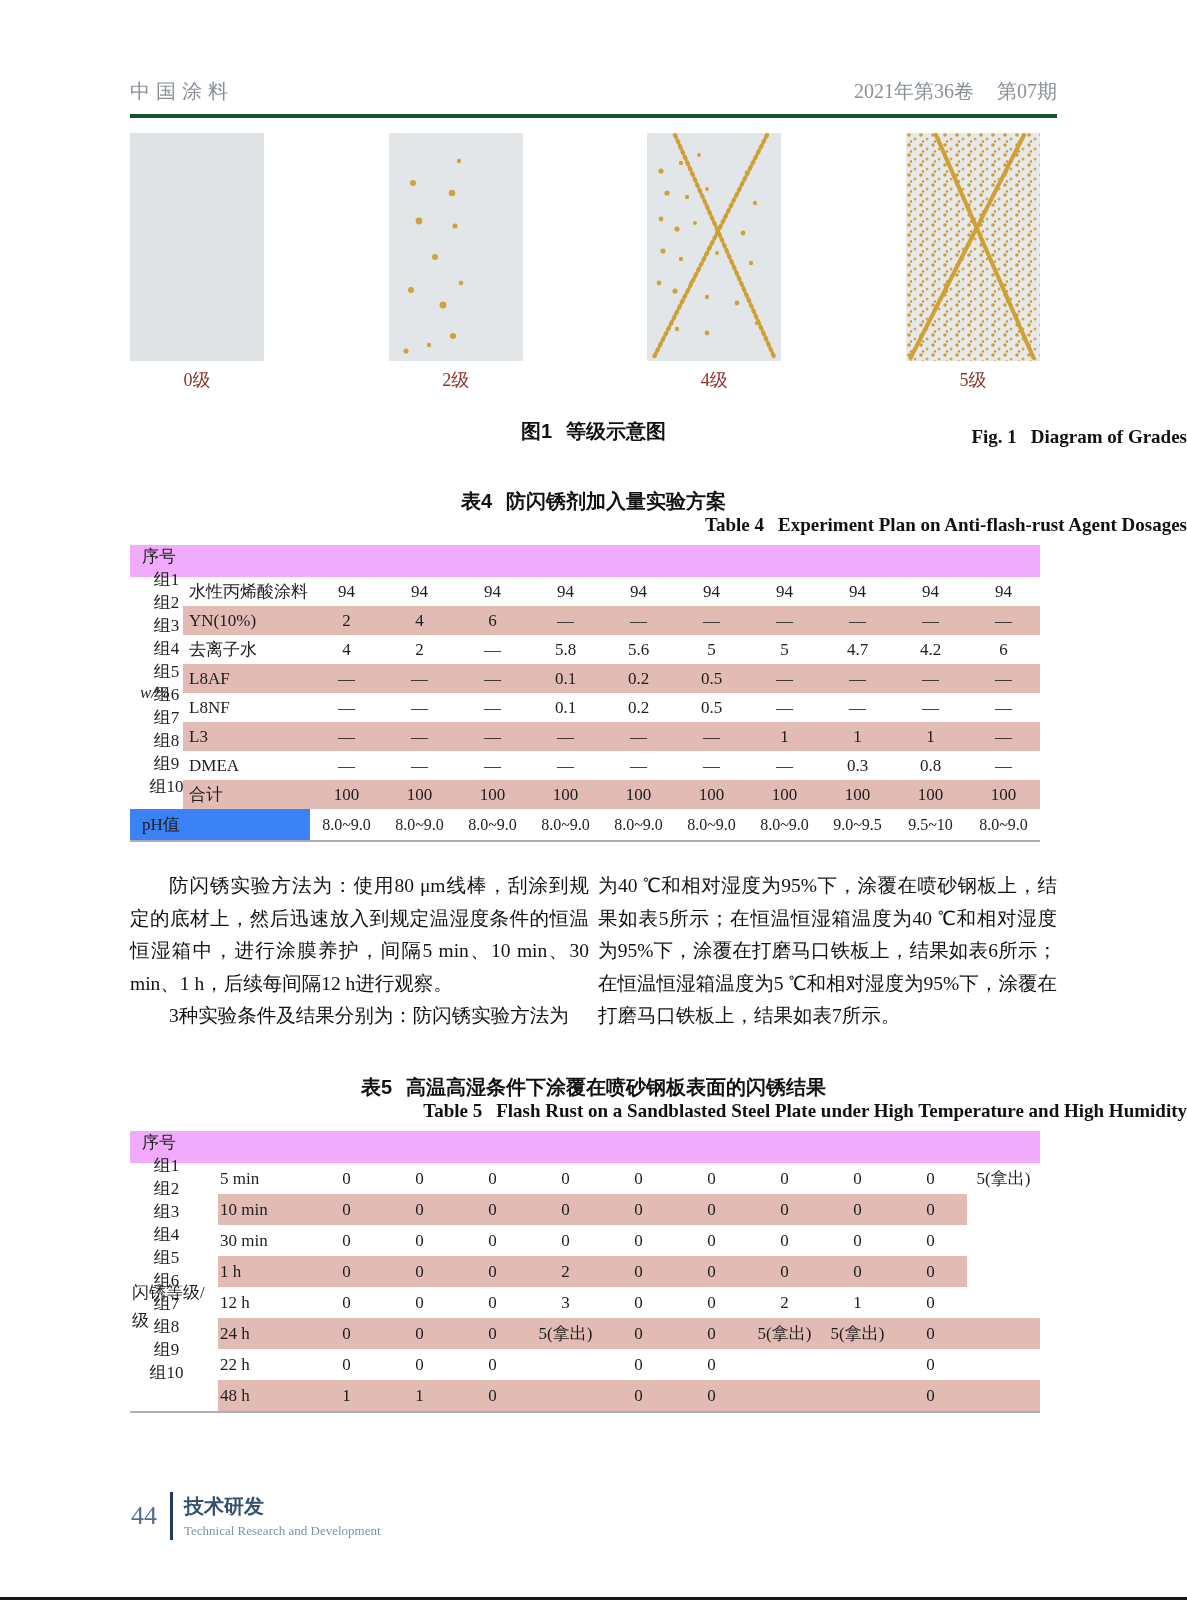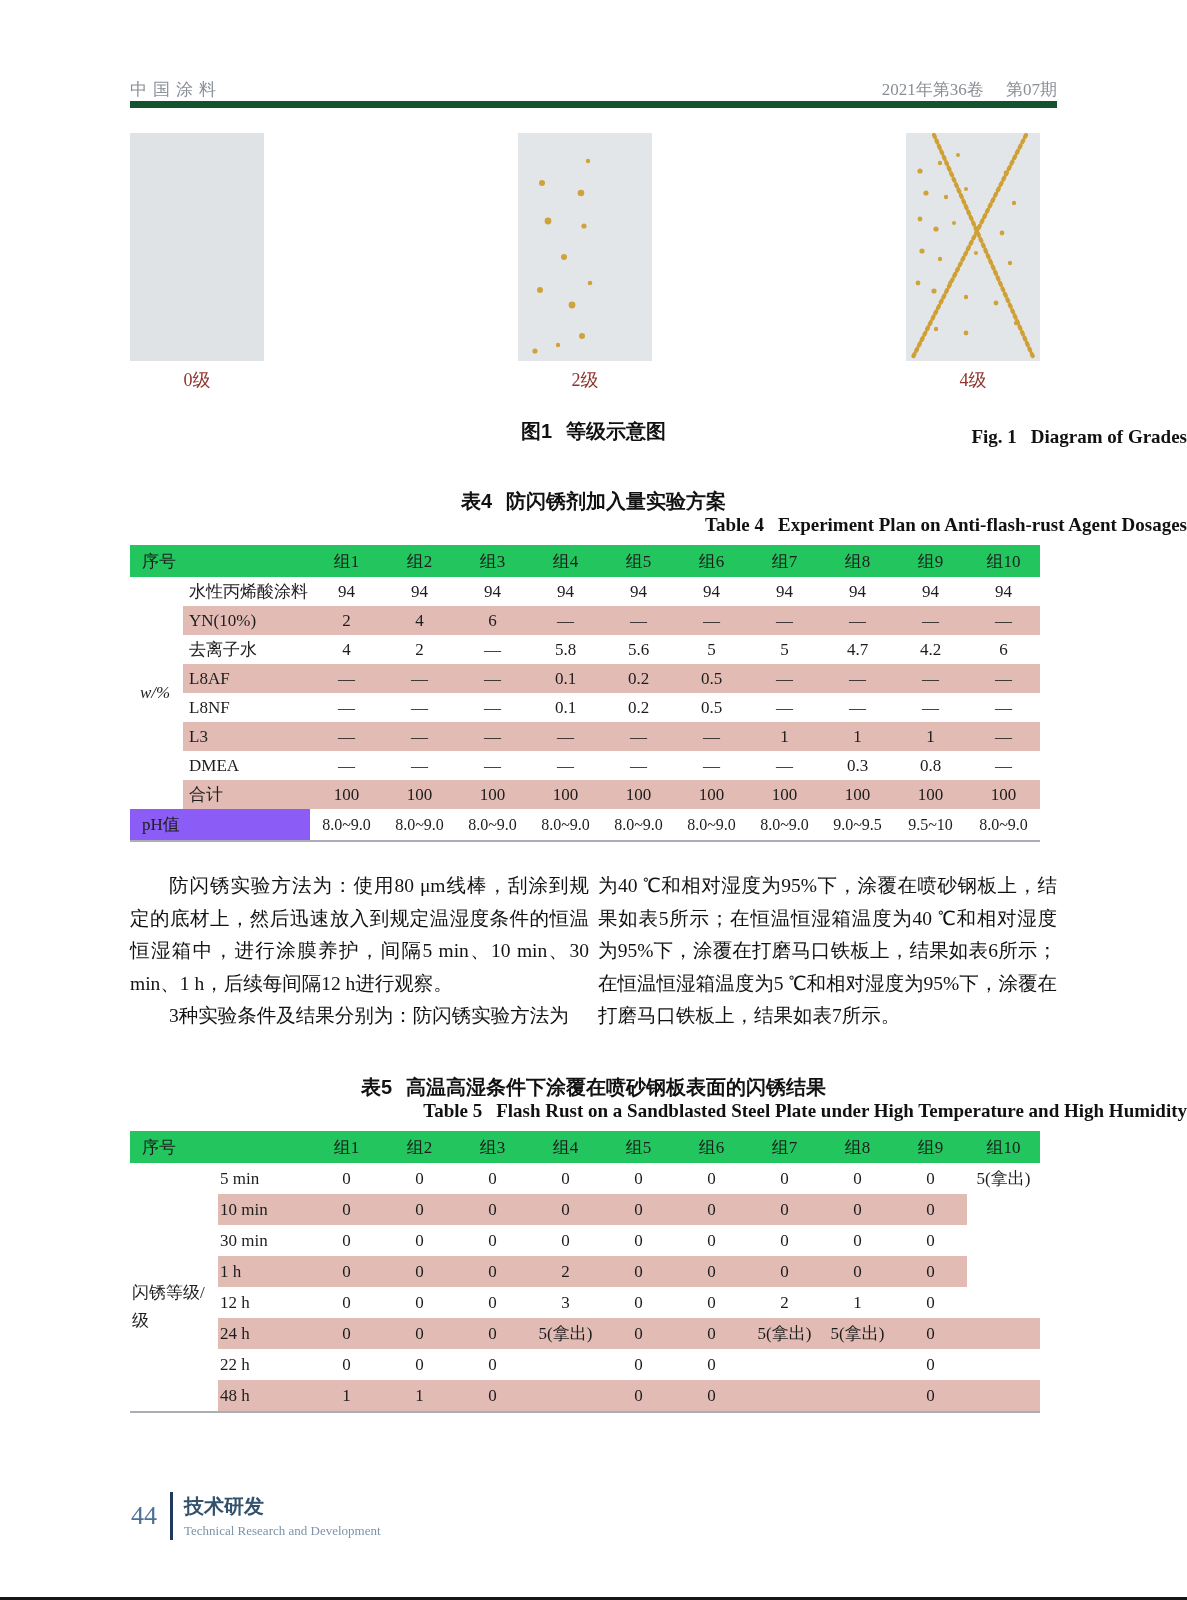--- a/index.html
+++ b/index.html
@@ -1,56 +1,56 @@
 <!DOCTYPE html>
 <html><head>
 <meta charset="utf-8">
 <style>
   html,body{margin:0;padding:0;width:1187px;height:1600px;background:#ffffff;overflow:hidden;
             font-family:"Liberation Serif", serif;color:#1d1d1d;}
   
   .page-header{position:absolute;left:130px;top:78px;width:927px;display:flex;
                justify-content:space-between;align-items:flex-end;color:#888f96;
-               font-size:17px;border-bottom:7px solid #14532d;}
+               font-size:20px;padding-bottom:9px;border-bottom:4px solid #14532d;}
   .journal-name{letter-spacing:6px;}
   .issue-right span{margin-left:18px;}
   
   .figure-strip{position:absolute;left:130px;top:133px;width:910px;display:flex;
                 justify-content:space-between;}
   .grade-figure{width:134px;display:flex;flex-direction:column;align-items:center;}
   .grade-figure svg{display:block;width:134px;height:228px;}
   .grade-label{margin-top:7px;font-size:18px;color:#8e352c;}
   
   .caption{position:absolute;left:0;width:1187px;text-align:center;font-weight:bold;}
   .cap-cn{font-family:"Liberation Sans", sans-serif;font-size:20px;color:#111;}
   .cap-en{font-family:"Liberation Serif", serif;font-size:19px;color:#111;text-align:right;}
   .cap-prefix{margin-right:14px;}
   
   .ptable{position:absolute;left:130px;width:910px;font-size:17px;}
-  .thead{display:flex;align-items:center;height:32px;background:#22c55e;}
+  .thead{display:flex;height:32px;background:#f0abfc;flex-direction:column;}
   .corner{width:180px;padding-left:12px;box-sizing:border-box;}
   .hval,.val{width:73px;text-align:center;}
   .tbody{position:relative;}
   .trow{display:flex;align-items:center;}
   .t4 .trow{height:29px;}
   .t5 .trow{height:31px;}
   .t4 .colA{width:53px;height:100%;}
   .t5 .colA{width:88px;height:100%;}
   .t4 .colB{width:127px;padding-left:6px;box-sizing:border-box;}
   .t5 .colB{width:92px;padding-left:2px;box-sizing:border-box;}
   .trow .colB,.trow .val{height:100%;display:flex;align-items:center;}
   .trow .val{justify-content:center;}
   .trow.alt1 .colB,.trow.alt1 .val{background:#e2bbb5;}
   .t5 .trow.short .val:last-child{background:#ffffff;}
   .unit-label{position:absolute;left:10px;top:50%;transform:translateY(-50%);
               font-style:italic;font-size:17px;}
   .rowgroup-label{position:absolute;left:2px;top:116px;width:86px;line-height:28px;
                   font-size:17px;word-break:break-all;}
   .phrow{display:flex;align-items:center;height:31px;}
-  .phlabel{width:180px;height:100%;background:#8b5cf6;display:flex;align-items:center;
+  .phlabel{width:180px;height:100%;background:#3b82f6;display:flex;align-items:center;
            padding-left:12px;box-sizing:border-box;}
   .phval{font-size:16px;}
   .tbl-bottom{border-bottom:2px solid #a8aeb3;}
   
   .bodycol{position:absolute;top:870px;width:459px;font-size:19.5px;line-height:32.6px;
            text-align:justify;color:#121212;}
   .bodycol p{margin:0;text-indent:2em;}
   
   .footer{position:absolute;left:131px;top:1492px;display:flex;align-items:center;}
   .page-number{font-size:26px;color:#4d7095;margin-right:13px;}
@@ -133,20 +133,38 @@
           <circle cx="90" cy="170" r="2.4"></circle>
           <circle cx="110" cy="190" r="2.2"></circle>
         <circle cx="60" cy="200" r="2.4"></circle>
           <circle cx="30" cy="196" r="2.2"></circle>
           <circle cx="70" cy="120" r="2"></circle>
       </g>
     </svg>
     <div class="grade-label">4级</div>
   </div>
 
+  <div class="grade-figure">
+    <svg viewBox="0 0 134 228">
+      <defs>
+        <pattern id="dense-rust" width="12" height="10" patternUnits="userSpaceOnUse">
+          <circle cx="3" cy="2" r="1.8" fill="#cf9c33"></circle>
+          <circle cx="9" cy="6" r="1.5" fill="#d6a844"></circle>
+          <circle cx="5" cy="8.5" r="1.2" fill="#c89230"></circle>
+        </pattern>
+      </defs>
+      <rect width="134" height="228" fill="#e6e9ec"></rect>
+      <rect width="134" height="228" fill="url(#dense-rust)"></rect>
+      <g stroke="#cfa035" stroke-width="4.2" stroke-linecap="round" stroke-dasharray="5 2" fill="none">
+        <path d="M30 2 L128 226"></path>
+        <path d="M118 2 L4 226"></path>
+      </g>
+    </svg>
+    <div class="grade-label">5级</div>
+  </div>
 </div>
 
 <div class="caption cap-cn" style="top:418px;">
   <span class="cap-prefix">图1</span><span>等级示意图</span>
 </div>
 <div class="caption cap-en" style="top:426px;">
   <span class="cap-prefix">Fig. 1</span><span>Diagram of Grades</span>
 </div>
 
 <div class="caption cap-cn" style="top:488px;">

